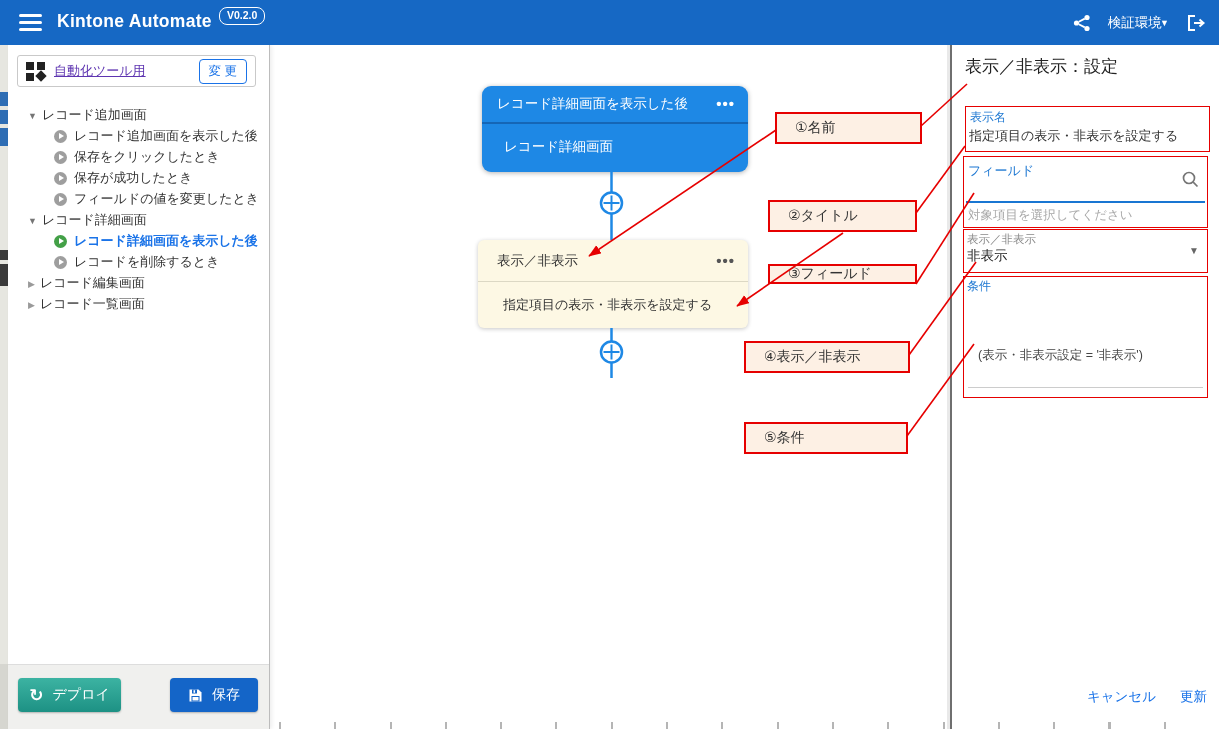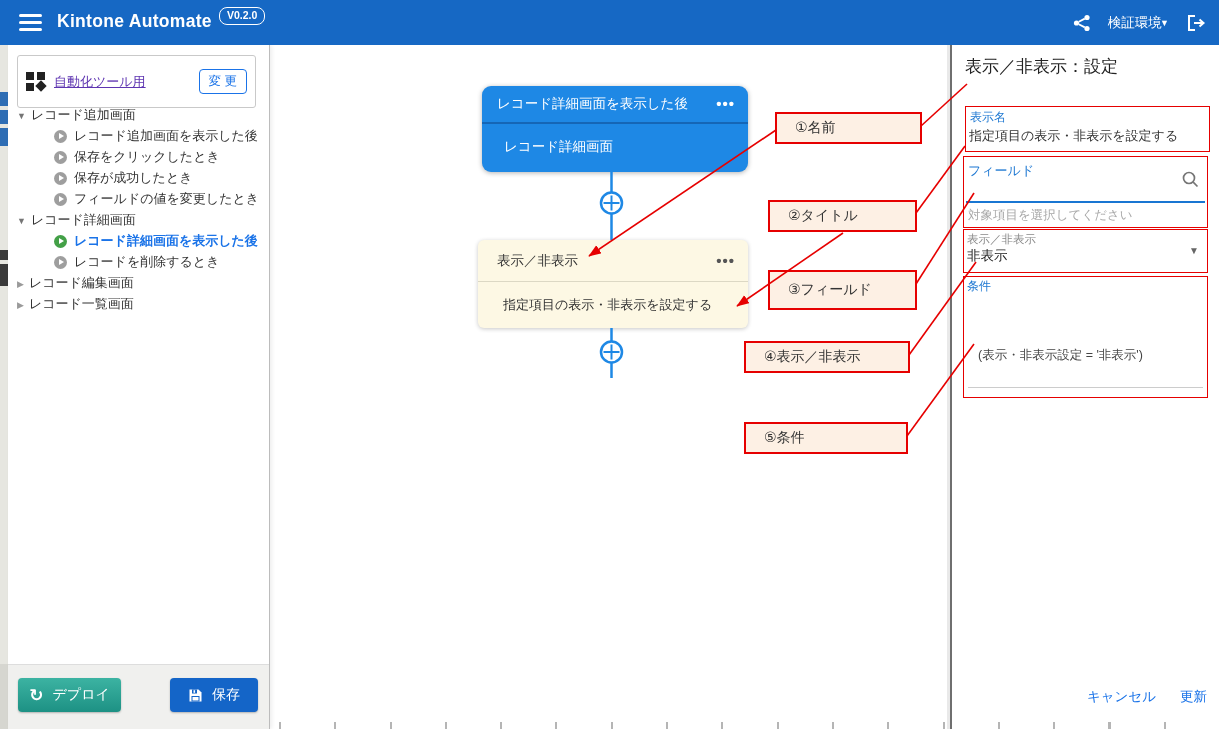--- a/index.html
+++ b/index.html
@@ -29,39 +29,39 @@
   
   .mini-strip { position: absolute; left: 0; top: 45px; width: 8px; height: 684px; background: #e6e6e0; z-index: 5; }
   .mini-strip .m { position: absolute; left: 0; width: 8px; }
   
   .sidebar {
     position: absolute; left: 8px; top: 45px; width: 262px; height: 684px;
     background: #fff; border-right: 1px solid #bcbcbc; z-index: 20;
     box-shadow: 2px 0 4px rgba(0,0,0,0.07);
   }
   .app-box {
-    position: absolute; left: 9px; top: 10px; width: 239px; height: 53px;
+    position: absolute; left: 9px; top: 10px; width: 239px; height: 32px;
     border: 1px solid #c9c9c9; border-radius: 3px; background: #fff;
     display: flex; align-items: center; padding: 0 8px;
   }
   .app-grid { width: 19px; height: 19px; position: relative; flex: 0 0 auto; }
   .app-grid i { position: absolute; background: #222; width: 8px; height: 8px; }
   .app-grid i:nth-child(1){ left:0; top:0; }
   .app-grid i:nth-child(2){ left:0; top:11px; }
   .app-grid i:nth-child(3){ left:11px; top:10px; transform: rotate(45deg); }
   .app-grid i:nth-child(4){ left:11px; top:0; width:8px; height:8px; }
   .app-link { margin-left: 9px; font-size: 13px; color: #5e35b1; text-decoration: underline; cursor: pointer; }
   .change-btn {
     margin-left: auto; border: 1px solid #1a73e8; color: #1a73e8; background: #fff;
     font-size: 12.5px; padding: 3px 9px; border-radius: 4px; cursor: pointer;
     font-family: inherit;
   }
   .tree { position: absolute; left: 0; top: 60px; width: 100%; font-size: 13px; color: #333; }
   .trow { display: flex; align-items: flex-start; line-height: 20px; margin-bottom: 1px; cursor: pointer; }
-  .trow.group { padding-left: 9px; }
+  .trow.group { padding-left: 20px; }
   .trow.leaf  { padding-left: 46px; }
   .caret-exp::before { content: "▼"; color: #757575; font-size: 9px; margin-right: 5px; position: relative; top: 1px; }
   .caret-col::before { content: "▶"; color: #9a9a9a; font-size: 9px; margin-right: 5px; position: relative; top: 1px; }
   .play-ic {
     flex: 0 0 auto; width: 13px; height: 13px; border-radius: 50%; background: #9e9e9e;
     position: relative; margin: 3.5px 7px 0 0;
   }
   .play-ic::after {
     content: ""; position: absolute; left: 5px; top: 3.5px;
     border-left: 5px solid #fff; border-top: 3px solid transparent; border-bottom: 3px solid transparent;
@@ -125,21 +125,21 @@
   .node-cream .nbody { padding-left: 25px; font-size: 13px; }
   .more-dots { margin-left: auto; font-size: 15px; font-weight: bold; letter-spacing: 1px; cursor: pointer; line-height: 0.4; }
   
   .anno {
     position: absolute; border: 2px solid #e60000; background: #fdf0e4;
     font-size: 14px; color: #333; display: flex; align-items: center;
     padding-left: 18px; z-index: 30;
   }
   .a1 { left: 775px; top: 112px; width: 147px; height: 32px; }
   .a2 { left: 768px; top: 200px; width: 149px; height: 32px; }
-  .a3 { left: 768px; top: 270px; width: 149px; height: 40px; }
+  .a3 { left: 768px; top: 264px; width: 149px; height: 20px; }
   .a4 { left: 744px; top: 341px; width: 166px; height: 32px; }
   .a5 { left: 744px; top: 422px; width: 164px; height: 32px; }
   
   .overlay { position: absolute; left: 0; top: 0; width: 1219px; height: 729px; pointer-events: none; z-index: 40; }
   
   .bottom-ticks {
     position: absolute; left: 279px; top: 722px; width: 900px; height: 7px; z-index: 50;
     background: repeating-linear-gradient(90deg, #b5b5b5 0 2px, transparent 2px 55.3px);
   }
 </style>

